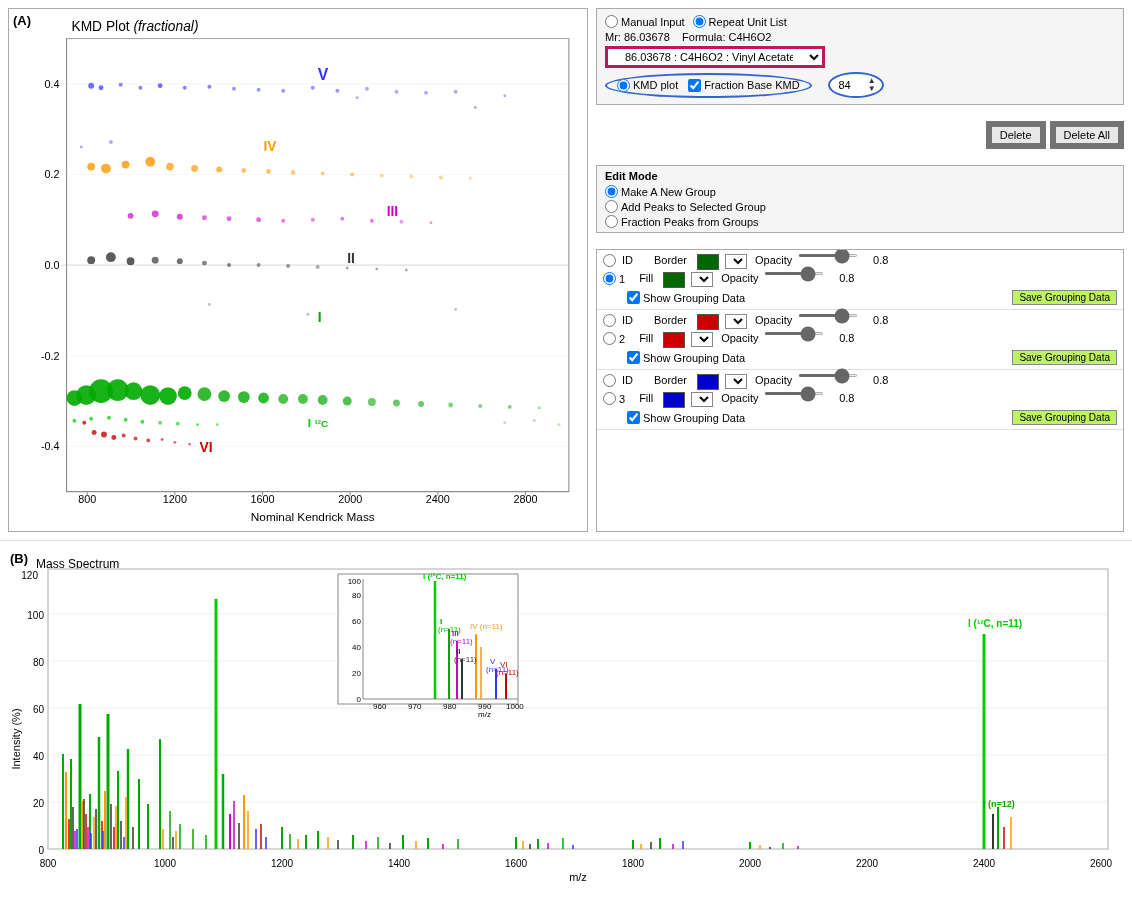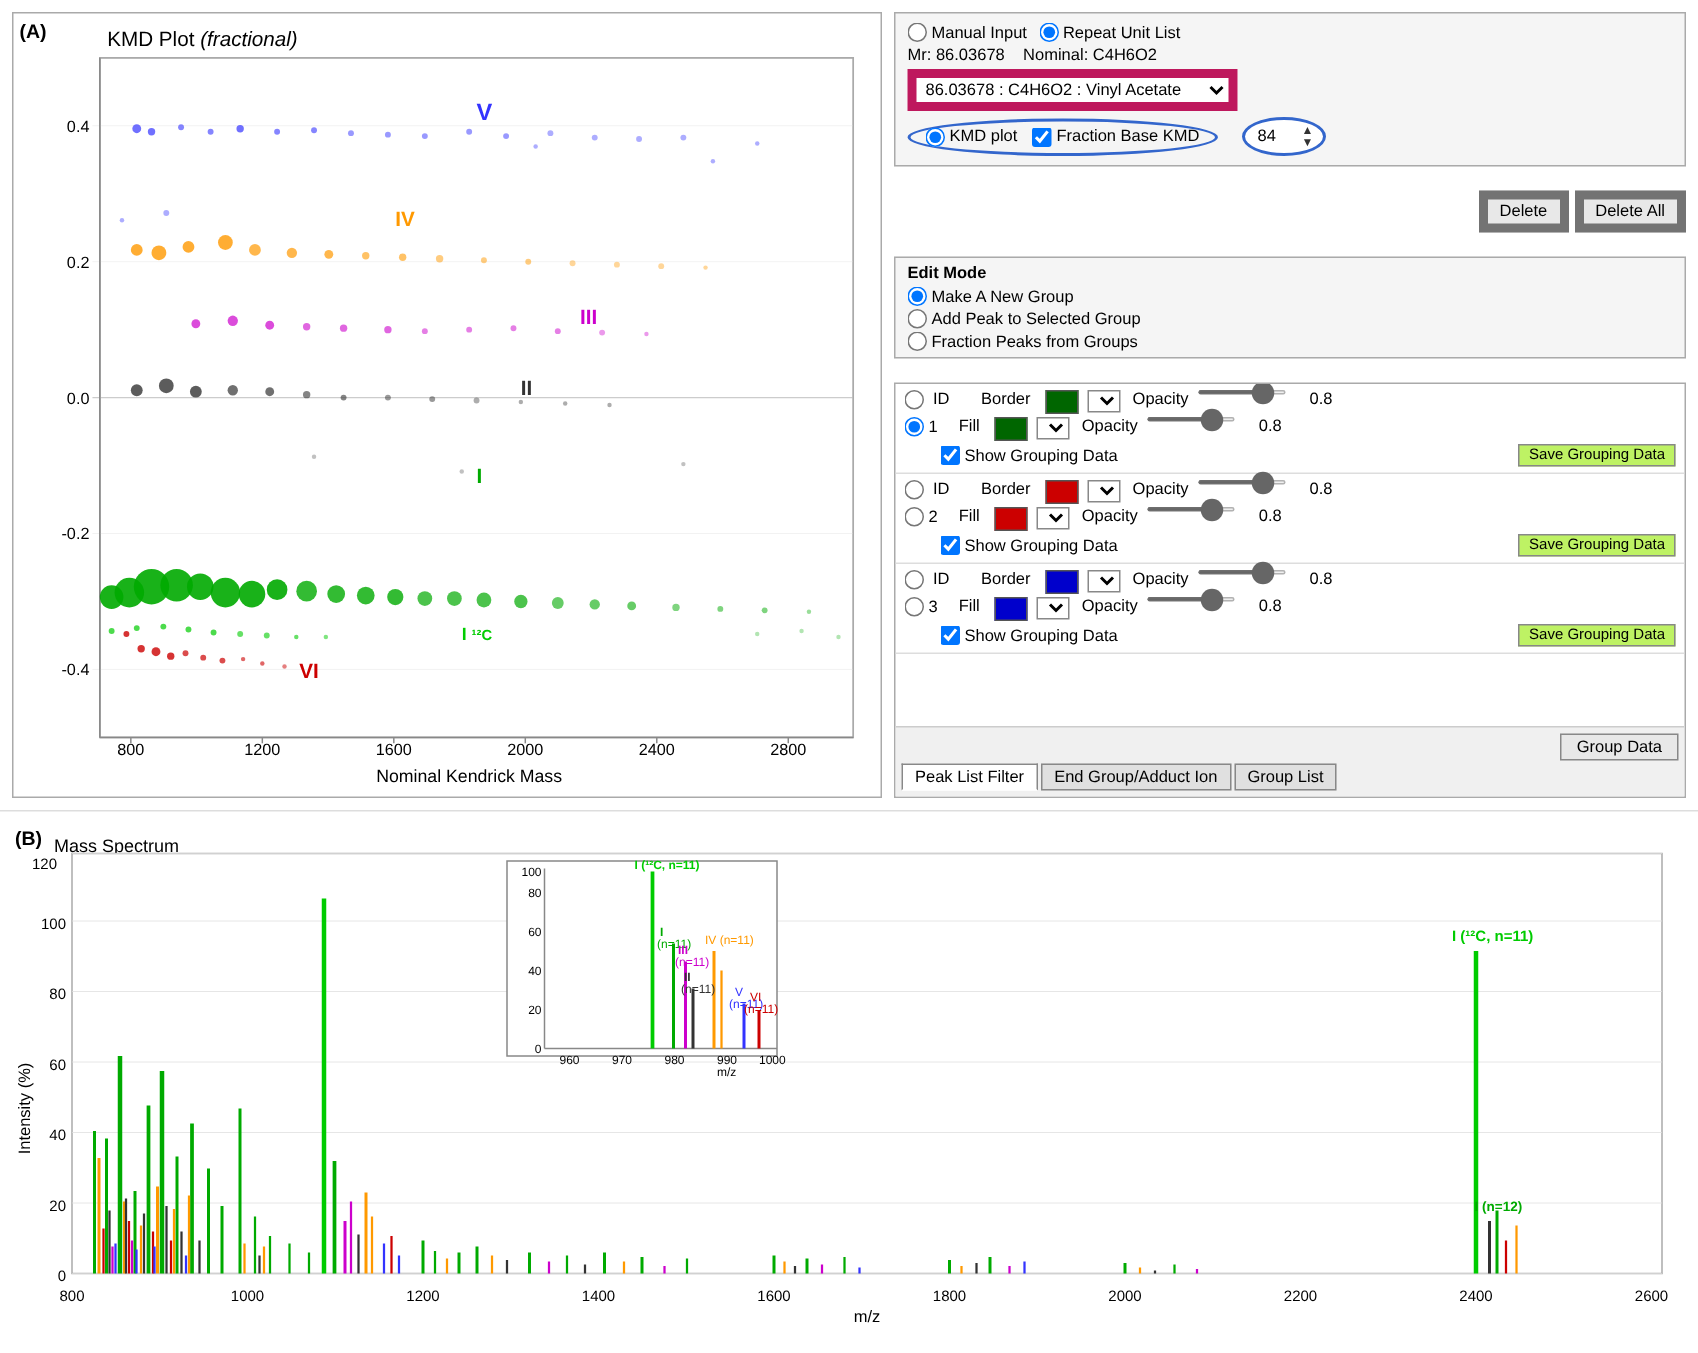--- a/index.html
+++ b/index.html
@@ -70,23 +70,23 @@
     .mr-row {
       font-size: 11px;
       margin-bottom: 3px;
     }
     .dropdown-row {
       display: flex;
       align-items: center;
       gap: 4px;
     }
     .vinyl-select {
-      border: 6px solid #be185d;
-      font-size: 11px;
-      padding: 1px 2px;
+      border: 3px solid #be185d;
+      font-size: 11px;
+      padding: 1px 13px;
       background: #fff;
       width: 220px;
     }
     .kmd-plot-row {
       display: flex;
       align-items: center;
       gap: 8px;
       margin-top: 4px;
     }
     .ellipse-outline {
@@ -471,21 +471,21 @@
         </label>
         <label class="radio-label">
           <input type="radio" name="input-mode" checked="" style="">
           <span>Repeat Unit List</span>
         </label>
       </div>
       <div class="mr-row">
         <span>Mr:</span>
         <span>86.03678</span>
         &nbsp;&nbsp;
-        <span>Nominal:</span>
+        <span>Formula:</span>
         <span>C4H6O2</span>
       </div>
       <div class="dropdown-row">
         <select class="vinyl-select">
           <option>86.03678 : C4H6O2 : Vinyl Acetate</option>
         </select>
       </div>
       <div class="kmd-plot-row">
         <div class="ellipse-outline">
           <label class="radio-label">
@@ -513,21 +513,21 @@
     </div>
 
     <div class="edit-mode-box">
       <div class="edit-mode-title">Edit Mode</div>
       <label class="radio-label" style="margin-bottom:2px;">
         <input type="radio" name="edit-mode" checked="" style="">
         <span>Make A New Group</span>
       </label>
       <label class="radio-label" style="margin-bottom:2px;">
         <input type="radio" name="edit-mode" style="">
-        <span>Add Peak to Selected Group</span>
+        <span>Add Peaks to Selected Group</span>
       </label>
       <label class="radio-label">
         <input type="radio" name="edit-mode" style="">
         <span>Fraction Peaks from Groups</span>
       </label>
     </div>
 
     <div class="groups-panel">
       <div class="groups-scroll">
 
@@ -622,28 +622,20 @@
           </div>
           <div class="checkbox-row">
             <input type="checkbox" checked="" style="">
             <span>Show Grouping Data</span>
             <button class="save-btn">Save Grouping Data</button>
           </div>
         </div>
 
       </div>
 
-      <div class="groups-footer">
-        <button class="group-data-btn">Group Data</button>
-        <div class="tab-row">
-          <button class="tab-btn active">Peak List Filter</button>
-          <button class="tab-btn">End Group/Adduct Ion</button>
-          <button class="tab-btn">Group List</button>
-        </div>
-      </div>
     </div>
 
   </div>
 </div>
 
 <div class="bottom-section">
   <span class="panel-label-b">(B)</span>
   <span class="mass-spectrum-label">Mass Spectrum</span>
   <svg width="1116" height="340" style="position:absolute;top:18px;left:8px;">
 

